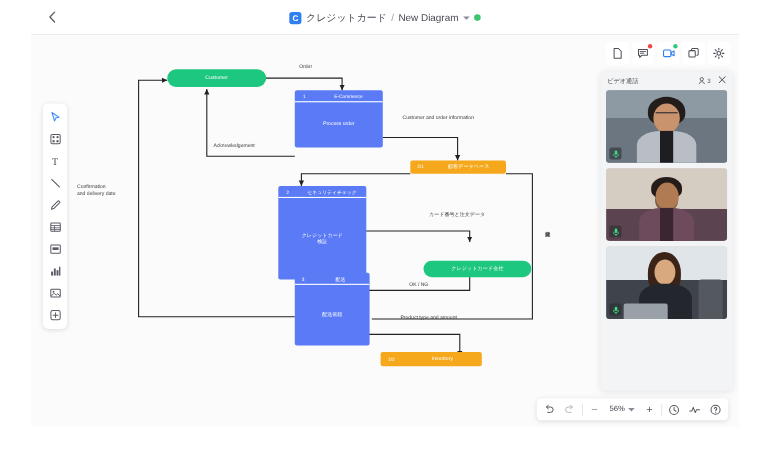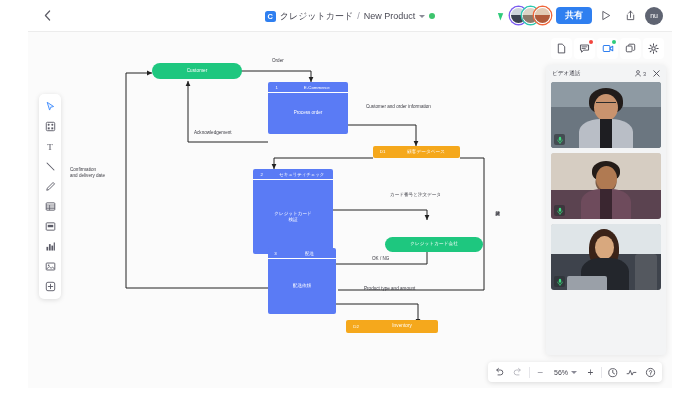--- a/index.html
+++ b/index.html
@@ -241,52 +241,25 @@
     <div class="back-btn">
       <svg width="7" height="11" viewBox="0 0 7 11" fill="none">
         <path d="M5.6 1 1.4 5.5 5.6 10" stroke="#5c5c66" stroke-width="1.2" stroke-linecap="round" stroke-linejoin="round"></path>
       </svg>
     </div>
 
     <div class="title-wrap">
       <span class="app-badge">C</span>
       <span class="crumb">クレジットカード</span>
       <span class="crumb sep">/</span>
-      <span class="crumb">New Product</span>
+      <span class="crumb">New Diagram</span>
       <span class="caret-down"></span>
       <span class="sync-dot"></span>
     </div>
 
-    <div class="header-right">
-      <span class="cursor-mark"></span>
-      <div class="avatar-stack">
-        <div class="av r1">
-          <i style="background:linear-gradient(#cdd4da 0 48%,#3b4250 48% 100%)"></i>
-        </div>
-        <div class="av r2">
-          <i style="background:linear-gradient(#dcd3c6 0 50%,#8c7a6a 50% 100%)"></i>
-        </div>
-        <div class="av r3">
-          <i style="background:linear-gradient(#e2cab4 0 50%,#b05a3a 50% 100%)"></i>
-        </div>
-      </div>
-      <button class="share-btn">共有</button>
-      <div class="hicon">
-        <svg width="11" height="11" viewBox="0 0 12 12" fill="none">
-          <path d="M2 1.5v9l7.5-4.5z" stroke="#55555f" stroke-width="1" stroke-linejoin="round"></path>
-        </svg>
-      </div>
-      <div class="hicon">
-        <svg width="11" height="11" viewBox="0 0 12 12" fill="none">
-          <path d="M2.5 5.5v5h7v-5" stroke="#55555f" stroke-width="1" stroke-linecap="round"></path>
-          <path d="M6 8V1.3M6 1.3 3.8 3.5M6 1.3l2.2 2.2" stroke="#55555f" stroke-width="1" stroke-linecap="round" stroke-linejoin="round"></path>
-        </svg>
-      </div>
-      <div class="me-av">nu</div>
-    </div>
   </div>
 
   <div class="canvas">
 
     <div class="canvas-tools">
       <div class="ctool">
         <svg width="11" height="11" viewBox="0 0 12 12" fill="none">
           <path d="M2.5 1.2h4.3l2.7 2.7v6.9H2.5z" stroke="#4d4d57" stroke-width="1" stroke-linejoin="round"></path>
         </svg>
       </div>

